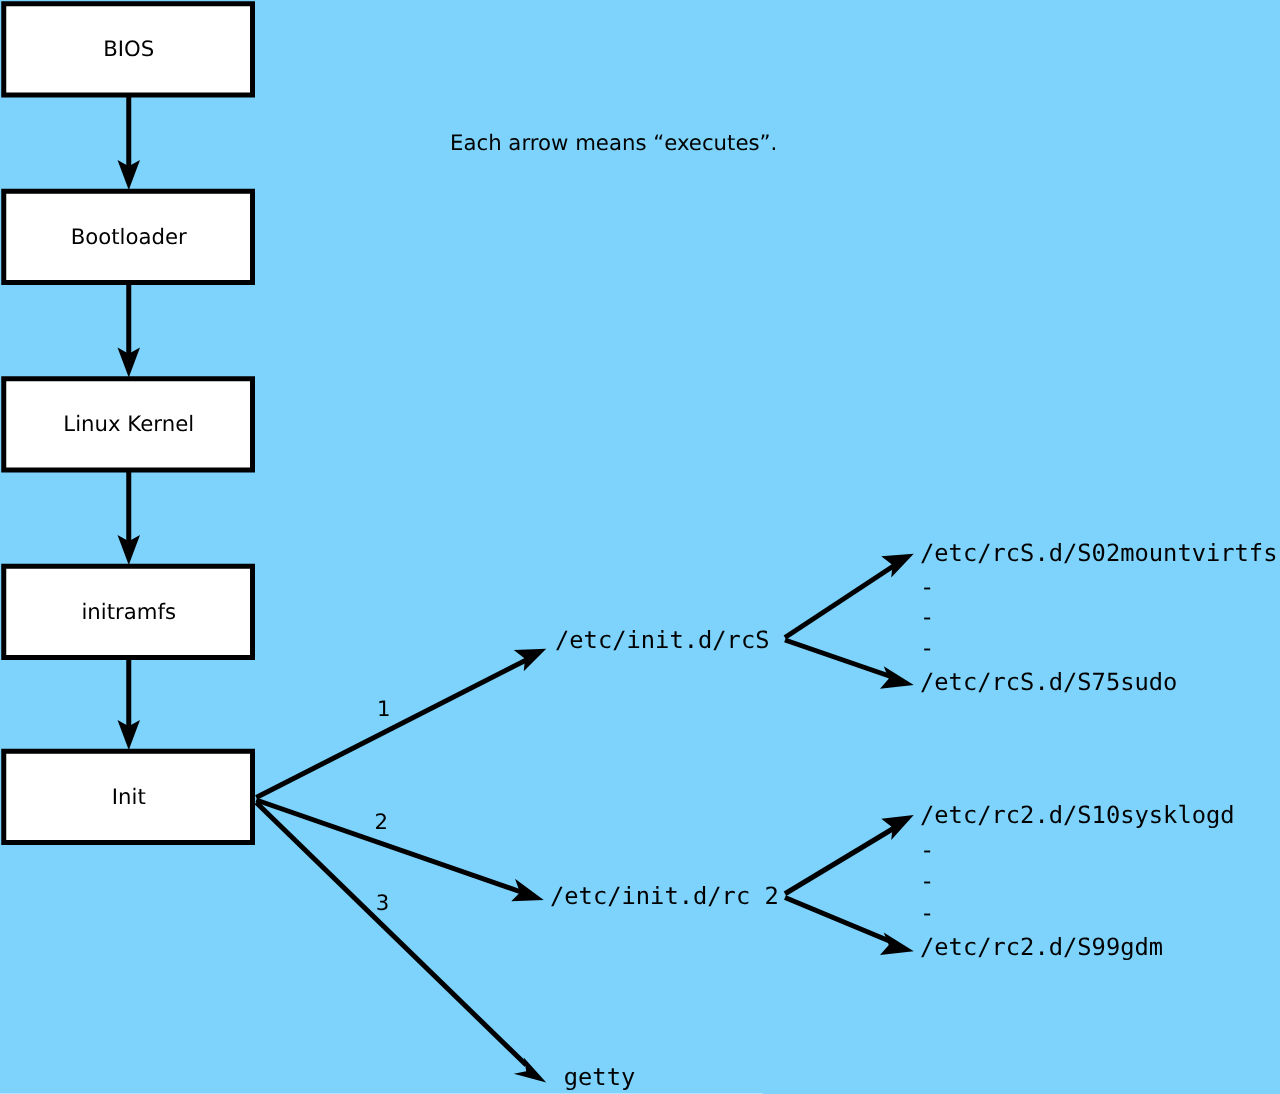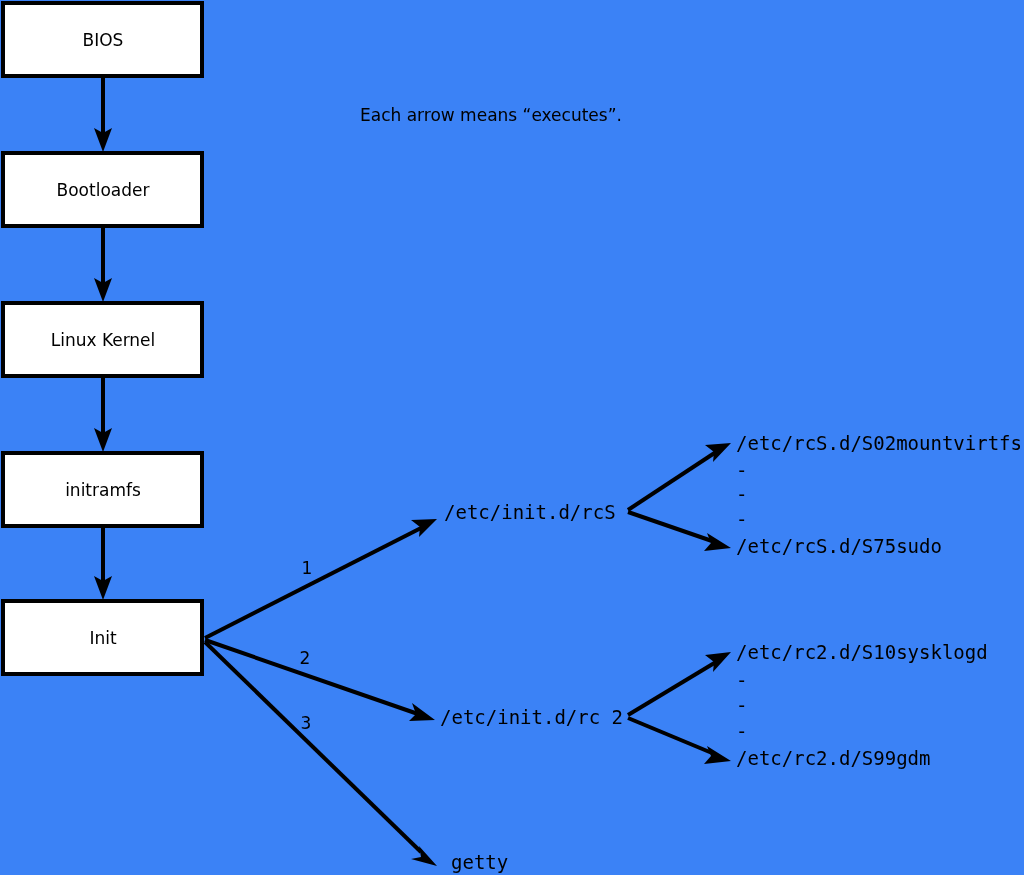--- a/index.html
+++ b/index.html
@@ -4,21 +4,21 @@
 <style>
   html, body {
     margin: 0;
     padding: 0;
     background: #ffffff;
   }
   #canvas {
     position: relative;
     width: 1024px;
     height: 875px;
-    background: #3b82f6;
+    background: #7dd3fc;
     overflow: hidden;
     font-family: "DejaVu Sans", sans-serif;
   }
   svg#diagram {
     position: absolute;
     top: 0;
     left: 0;
     width: 1024px;
     height: 875px;
   }

